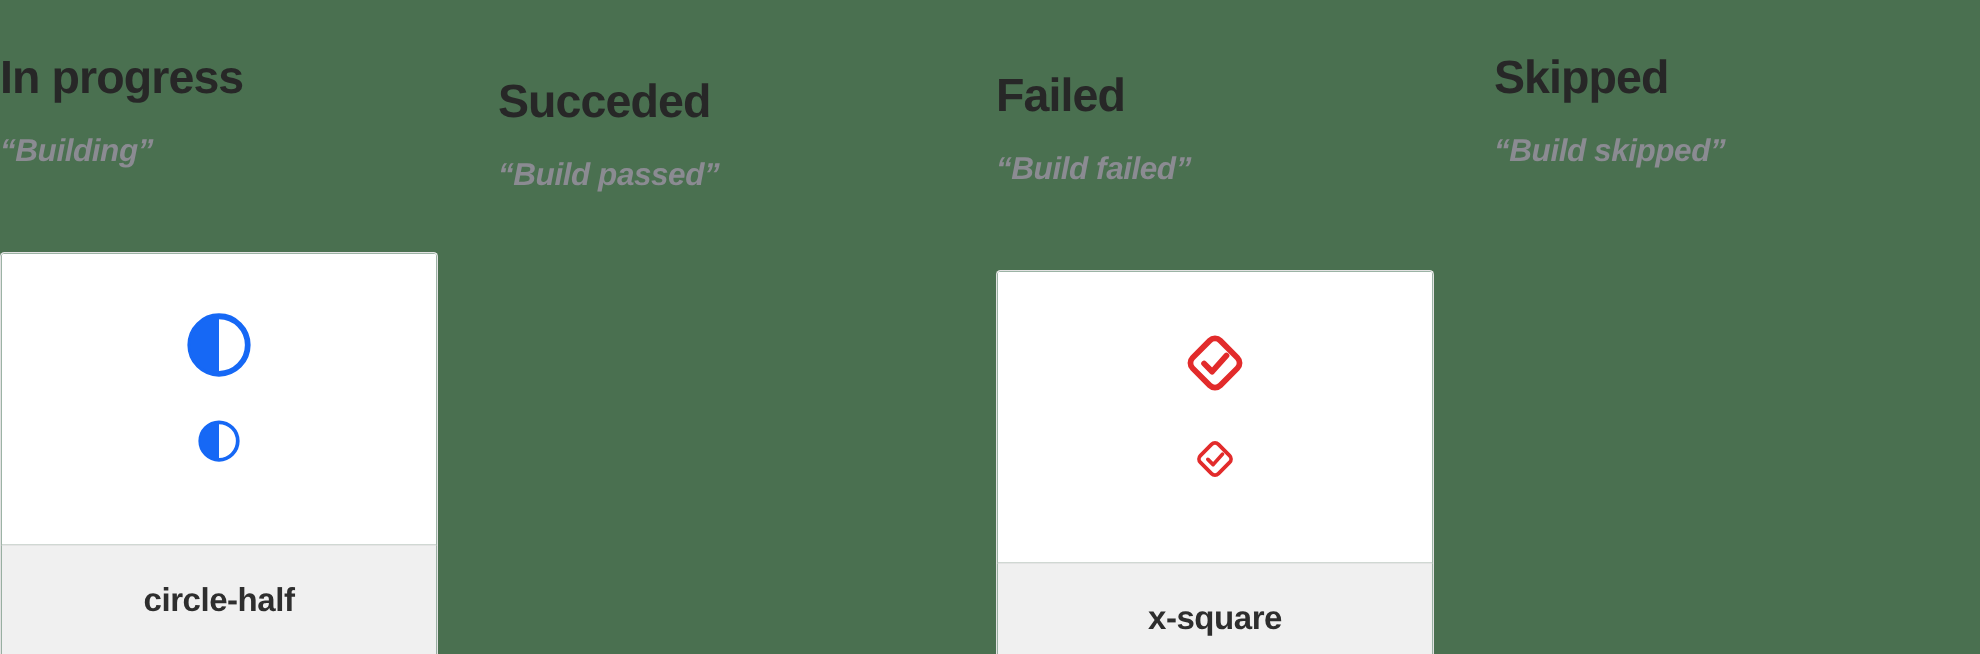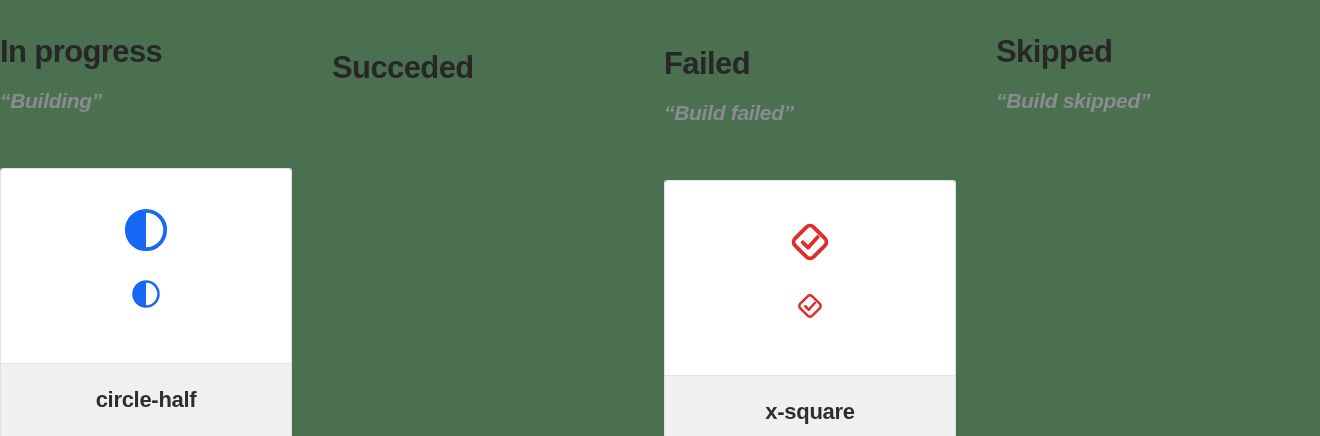--- a/index.html
+++ b/index.html
@@ -135,20 +135,21 @@
         <div class="card-footer">
           <span class="card-footer-label">circle-half</span>
         </div>
       </div>
     </div>
   </div>
 
   <div class="column">
     <div class="col-inner">
       <div class="title">Succeded</div>
+      <div class="subtitle">“Build passed”</div>
     </div>
   </div>
 
   <div class="column">
     <div class="col-inner">
       <div class="title">Failed</div>
       <div class="subtitle">“Build failed”</div>
       <div class="card">
         <div class="icon-area">
           <svg class="icon-big" viewBox="0 0 24 24">

